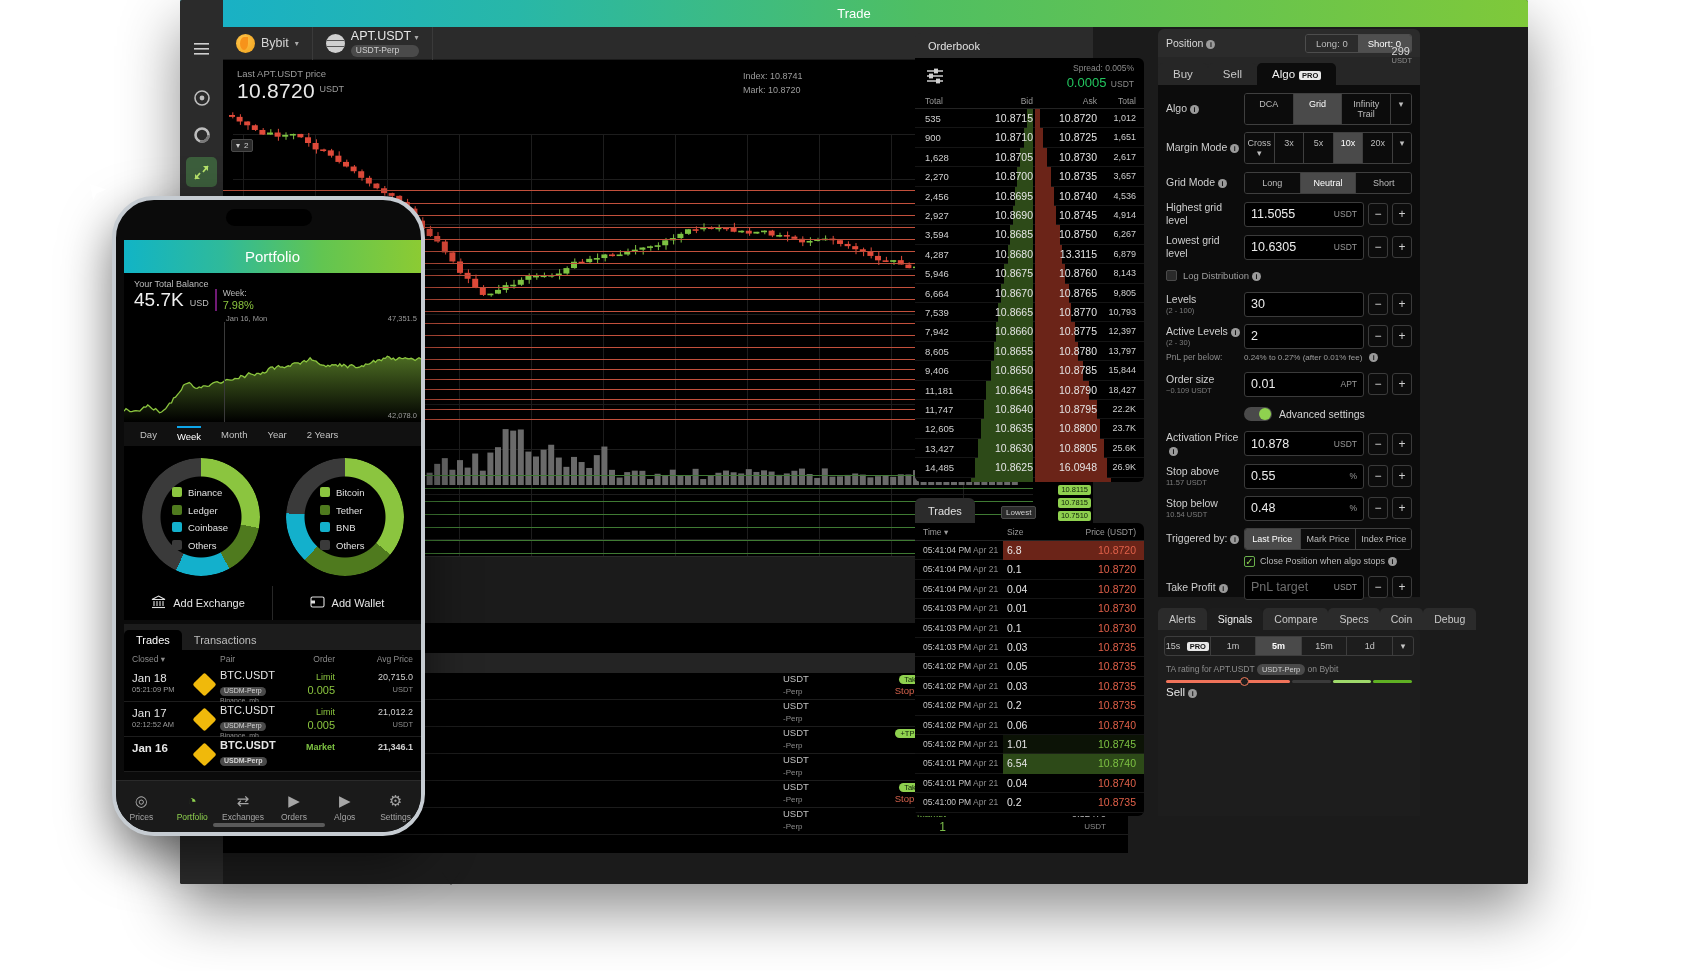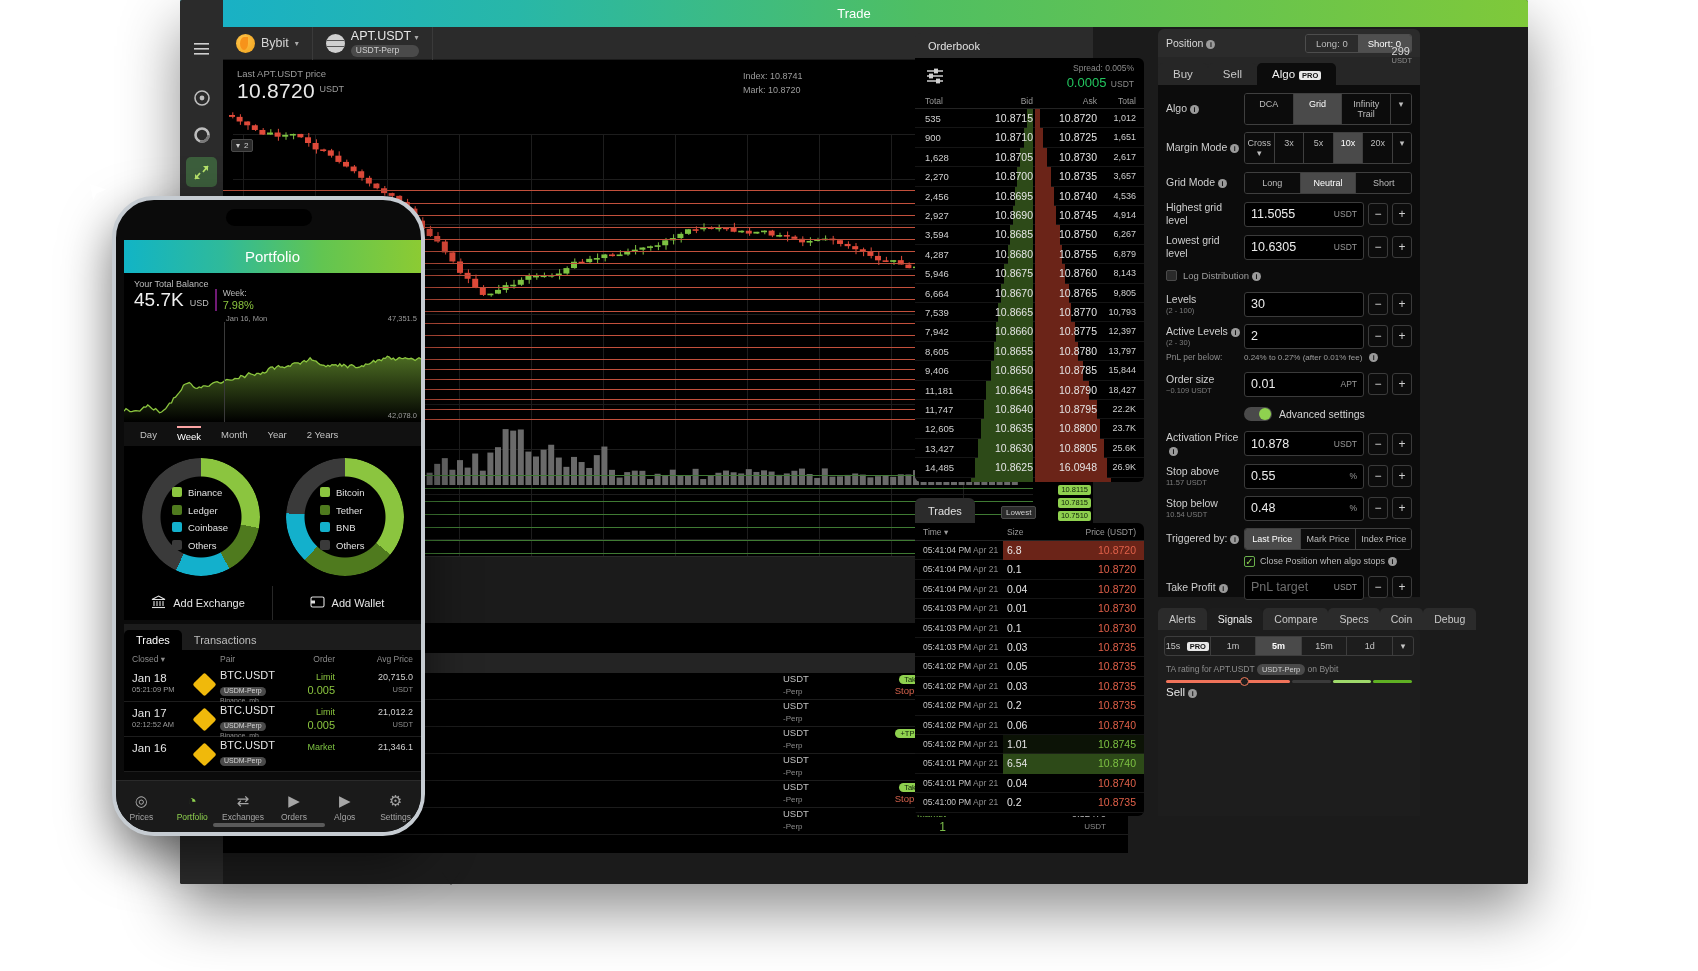--- a/index.html
+++ b/index.html
@@ -190,21 +190,21 @@
   #statusbar{position:absolute;left:0;top:12px;width:100%;height:22px;display:flex;align-items:center;
              padding:0 26px;color:#fff;font-size:12.5px;justify-content:space-between}
   #ph-title{position:absolute;left:8px;top:40px;width:297px;height:33px;
      background:linear-gradient(90deg,#11b4c6,#2fba9a,#62c551,#8ccb33);
      color:#fff;font-size:15px;display:flex;align-items:center;justify-content:center}
   #ph-bal{position:absolute;left:8px;top:73px;width:297px;height:45px;background:#000;color:#ddd;padding:6px 10px}
   #ph-chart{position:absolute;left:8px;top:112px;width:297px;height:110px;background:#000}
   #ph-range{position:absolute;left:8px;top:222px;width:297px;height:24px;background:#111;
             display:flex;align-items:center;gap:20px;padding-left:16px}
   .rgi{font-size:9.5px;color:#c3c3c3}
-  .rgi.on{color:#fff;border-top:2px solid #fca5a5;padding-top:3px}
+  .rgi.on{color:#fff;border-top:2px solid #0ea5e9;padding-top:3px}
   #ph-donuts{position:absolute;left:8px;top:246px;width:297px;height:140px;background:#000}
   .donut{position:absolute;top:12px;width:118px;height:118px;border-radius:50%}
   .legend{position:absolute;font-size:9.5px;color:#e0e0e0;line-height:17.5px}
   .lgsq{display:inline-block;width:10px;height:10px;border-radius:2px;margin-right:6px;vertical-align:-1px}
   #ph-actions{position:absolute;left:8px;top:386px;width:297px;height:34px;background:#000;display:flex}
   .phact{flex:1;display:flex;align-items:center;justify-content:center;gap:7px;color:#e4e4e4;font-size:11px}
   .phact+.phact{border-left:1px solid #272727}
   #ph-tabs{position:absolute;left:8px;top:424px;width:297px;height:26px;background:#1c1c1c;display:flex;align-items:flex-end}
   .phtab{font-size:11px;color:#bdbdbd;padding:4px 12px;border-radius:5px 5px 0 0}
   .phtab.on{background:#000;color:#fff}
@@ -924,21 +924,21 @@
             <span class="ob-total">3,594</span>
             <span class="ob-bid">10.8685</span>
             <span class="ob-ask">10.8750</span>
             <span class="ob-tot2">6,267</span>
           </div>
           <div class="obrow" style="top: 186.8px;">
             <div class="bid-bar" style="left:93px;width:25px"></div>
             <div class="ask-bar" style="left:120px;width:27px"></div>
             <span class="ob-total">4,287</span>
             <span class="ob-bid">10.8680</span>
-            <span class="ob-ask">10.8755</span>
+            <span class="ob-ask">13.3115</span>
             <span class="ob-tot2">6,879</span>
           </div>
           <div class="obrow" style="top: 206.2px;">
             <div class="bid-bar" style="left:89px;width:29px"></div>
             <div class="ask-bar" style="left:120px;width:30px"></div>
             <span class="ob-total">5,946</span>
             <span class="ob-bid">10.8675</span>
             <span class="ob-ask">10.8760</span>
             <span class="ob-tot2">8,143</span>
           </div>
@@ -1459,21 +1459,21 @@
           <span class="od"><span style="color:#8bc53f">Limit</span><br><span style="font-size:11px;color:#8bc53f">0.005</span></span>
           <span class="ap">20,715.0<br><span style="font-size:7.5px;color:#8c8c8c">USDT</span></span>
         </div>
         <div class="phtr" style="top: 502px;">
           <span class="dt">Jan 17<small>02:12:52 AM</small></span>
           <span class="bnb"></span>
           <span class="pr">BTC.USDT<br><span class="pb">USDM-Perp</span><small>Binance_mh</small></span>
           <span class="od"><span style="color:#8bc53f">Limit</span><br><span style="font-size:11px;color:#8bc53f">0.005</span></span>
           <span class="ap">21,012.2<br><span style="font-size:7.5px;color:#8c8c8c">USDT</span></span>
         </div>
-        <div class="phtr" style="top: 537px;">
+        <div class="phtr" style="top: 537px; font-weight: bold;">
           <span class="dt">Jan 16<small></small></span>
           <span class="bnb"></span>
           <span class="pr">BTC.USDT<br><span class="pb">USDM-Perp</span><small></small></span>
           <span class="od"><span style="color:#7dc242">Market</span></span>
           <span class="ap">21,346.1</span>
         </div>
       </div>
     <div id="ph-bottombar">
         <div class="bnav"><span class="gi">◎</span><span>Prices</span></div>
         <div class="bnav on"><span class="gi">◔</span><span>Portfolio</span></div>

